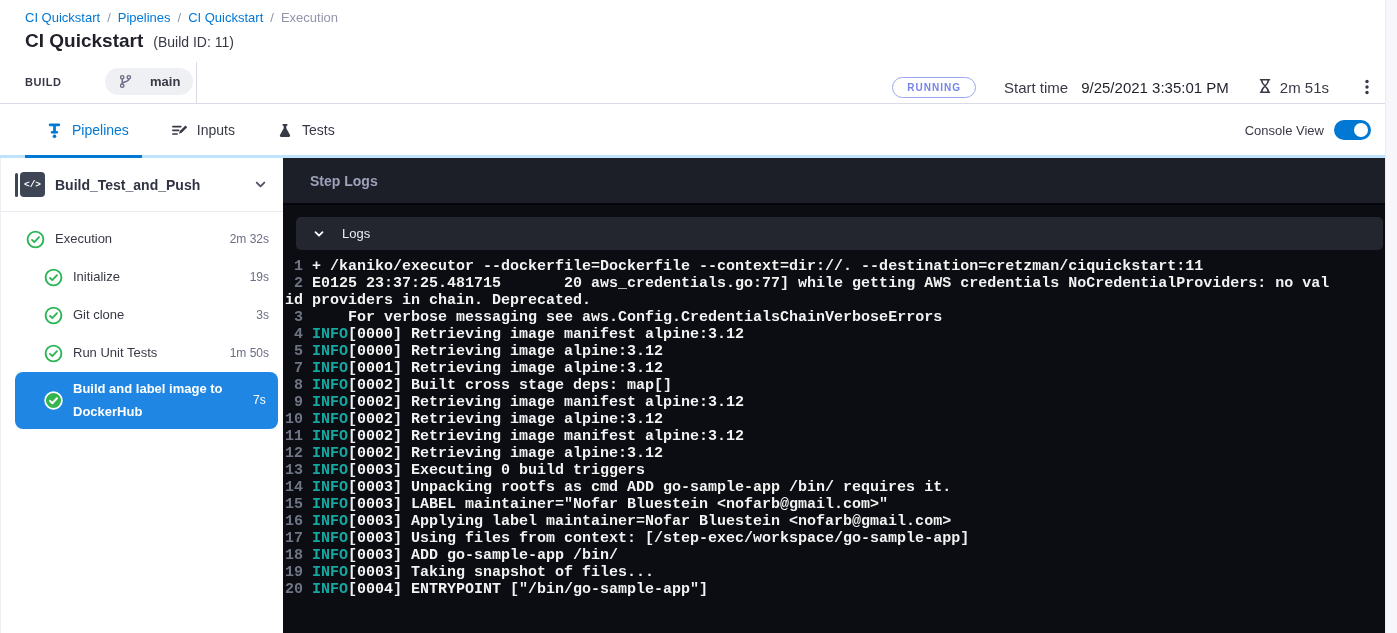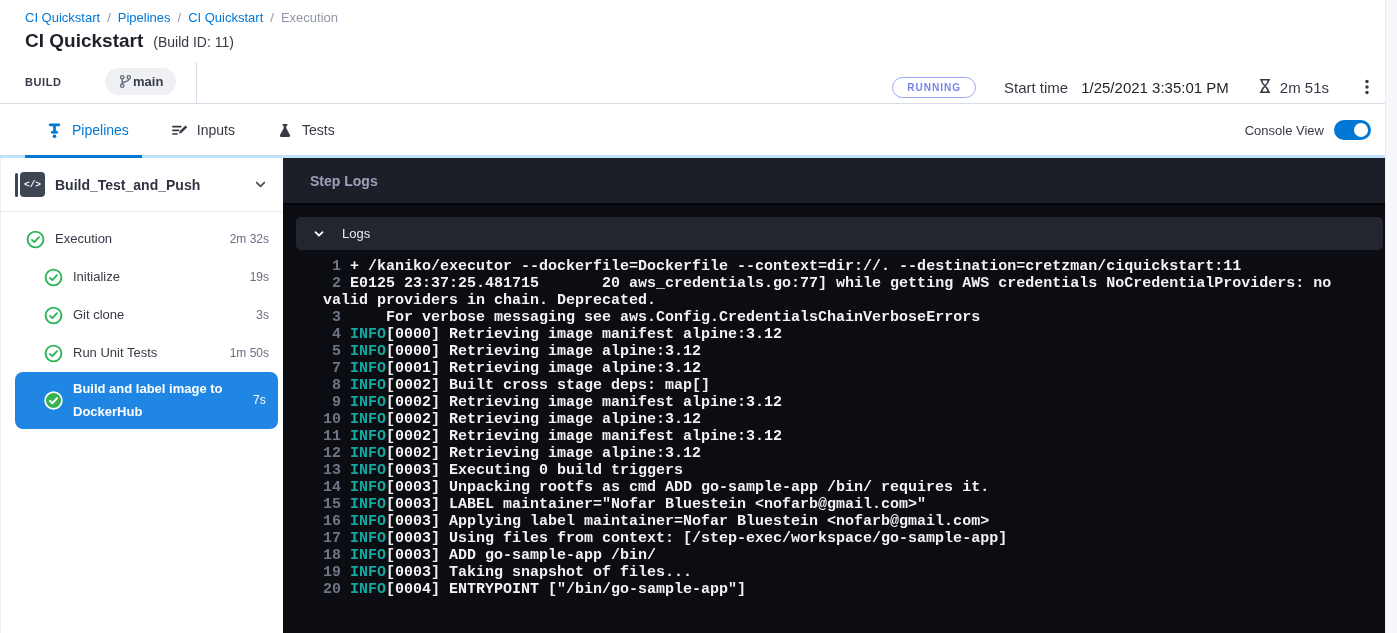--- a/index.html
+++ b/index.html
@@ -22,21 +22,21 @@
   .title-row { position:absolute; left:25px; top:30px; display:flex; align-items:baseline; gap:10px; }
   .page-title { font-size:19px; font-weight:bold; color:#1f2029; }
   .build-id { font-size:14px; color:#383946; }
   .header-right { position:absolute; right:20px; top:32px; display:flex; align-items:center; gap:28px;margin-top:44px; }
   .status-badge { border:1.5px solid #9ba6f2; color:var(--running); font-size:10px; font-weight:bold; letter-spacing:1px; padding:4px 14px; border-radius:12px; }
   .start-time { display:flex; align-items:baseline; gap:13px; font-size:15px; color:#383946; }
   .start-time .value { color:#1f2029; font-weight:500; }
   .duration-box { display:flex; align-items:center; gap:7px; font-size:15px; color:#383946; }
   .kebab { background:none; border:none; color:#383946; cursor:pointer; display:flex; padding:2px; }
   .build-label { position:absolute; left:25px; top:76px; font-size:11px; font-weight:bold; letter-spacing:.6px; color:#383946; }
-  .branch-pill { position:absolute; left:105px; top:68px; height:27px; background:#eef0f3; border-radius:14px; display:flex; align-items:center; gap:0; padding:0 13px; font-size:13px; font-weight:bold; color:#383946; }
+  .branch-pill { position:absolute; left:105px; top:68px; height:27px; background:#eef0f3; border-radius:14px; display:flex; align-items:center; gap:17px; padding:0 13px; font-size:13px; font-weight:bold; color:#383946; }
   .branch-pill .gicon { color:#6b6d85; display:flex; }
   .v-divider { position:absolute; left:196px; top:62px; width:1px; height:41px; background:#d9dbe7; }
 
   
   .tab-bar { position:absolute; left:0; top:105px; width:100%; height:53px; background:#fff; }
   .tab-strip { position:absolute; left:0; bottom:0; width:100%; height:3px; background:#bfe3fc; }
   .tab-strip-active { position:absolute; left:25px; bottom:0; width:117px; height:3px; background:var(--accent); z-index:2; }
   .tab-list { position:absolute; left:25px; top:0; height:50px; display:flex; list-style:none; }
   .tab { display:flex; align-items:center; gap:9px; padding:0 21px; font-size:14px; color:#383946; cursor:pointer; }
   .tab.active { color:var(--accent); }
@@ -67,41 +67,41 @@
 
   
   .log-panel { position:absolute; left:283px; top:158px; right:12px; bottom:0; background:#0b0d12; }
   .log-panel-header { height:47px; background:#1c1f27; border-bottom:2px solid #04050a; display:flex; align-items:center; padding:0 27px; }
   .log-panel-title { font-size:14px; font-weight:bold; color:#9da1ba; }
   .logs-bar { margin:12px 2px 0 13px; height:33px; background:#23262f; border-radius:5px; display:flex; align-items:center; gap:17px; padding:0 17px; cursor:pointer; }
   .logs-bar .chev { color:#fff; display:flex; }
   .logs-bar .label { font-size:13px; color:#e9ebf3; }
   .log-lines { margin-top:8px; padding-left:2px; width:117ch;
     font-family:"Liberation Mono", monospace; font-weight:bold; font-size:15px; line-height:17px; }
-  .log-row { white-space:pre-wrap; word-break:break-all; color:#f2f2f2;margin-left:38px; }
+  .log-row { white-space:pre-wrap; word-break:break-all; color:#f2f2f2; }
   .log-row .ln { color:#6f7585; }
   .log-row .info { color:var(--info); }
 
   
   .scroll-track { position:absolute; right:0; top:0; width:12px; height:100%; background:#f7f7fb; border-left:1px solid #ebebf2; }
 </style>
 </head>
 <body>
 
 <header class="app-header">
   <nav class="breadcrumb"><a href="#">CI Quickstart</a><span class="sep">/</span><a href="#">Pipelines</a><span class="sep">/</span><a href="#">CI Quickstart</a><span class="sep">/</span><span class="current">Execution</span></nav>
   <div class="title-row">
     <h1 class="page-title">CI Quickstart</h1>
     <span class="build-id">(Build ID: 11)</span>
   </div>
   <div class="header-right">
     <span class="status-badge">RUNNING</span>
     <span class="start-time">
       <span>Start time</span>
-      <span class="value">1/25/2021 3:35:01 PM</span>
+      <span class="value">9/25/2021 3:35:01 PM</span>
     </span>
     <span class="duration-box">
       <span class="gicon"><svg width="16" height="16" viewBox="0 0 16 16" fill="none" stroke="#383946" stroke-width="1.6" stroke-linecap="round">
             <path d="M3.5 1.8h9M3.5 14.2h9M4.6 2.2c0 5.5 6.8 6.1 6.8 11.8M11.4 2.2c0 5.5-6.8 6.1-6.8 11.8"></path>
           </svg></span>
       <span>2m 51s</span>
     </span>
     <button class="kebab">
         <svg width="16" height="18" viewBox="0 0 16 18" fill="#383946">
           <circle cx="8" cy="3.5" r="1.7"></circle>

